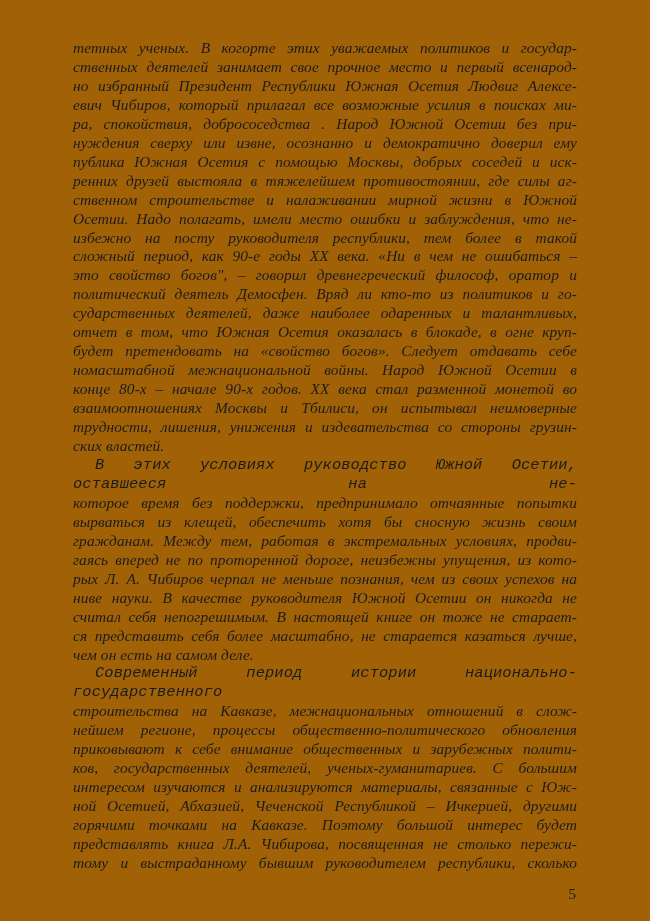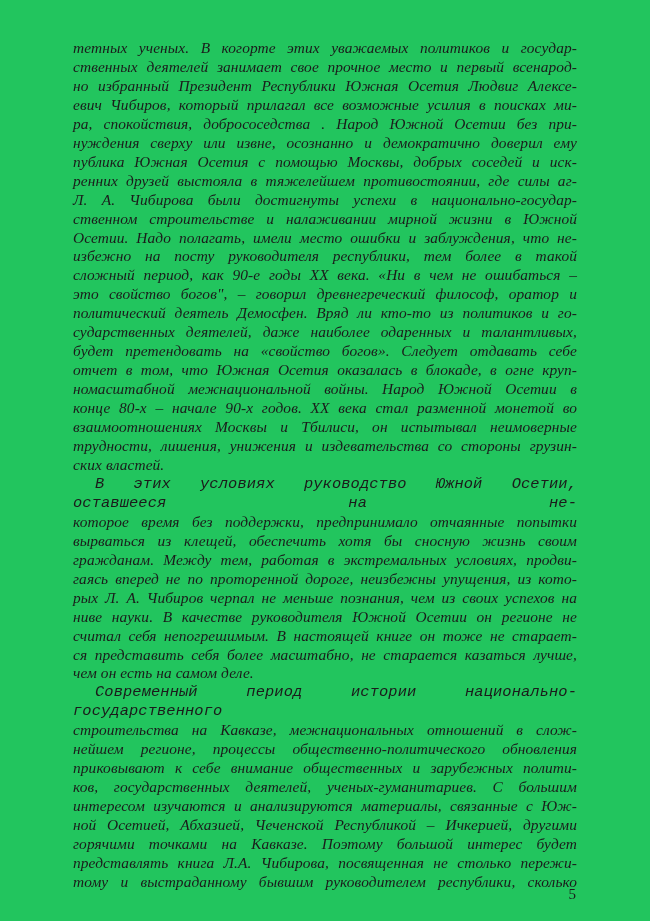--- a/index.html
+++ b/index.html
@@ -4,21 +4,21 @@
 <style>
   html, body {
     margin: 0;
     padding: 0;
     background: #ffffff;
   }
   .page {
     position: relative;
     width: 650px;
     height: 921px;
-    background: #22c55e;
+    background: #a16207;
     font-family: "Liberation Serif", serif;
     overflow: hidden;
   }
   .text-block {
     position: absolute;
     left: 73px;
     top: 39px;
     width: 504px;
     font-style: italic;
     font-size: 15.4px;
@@ -54,42 +54,41 @@
   <div class="text-block">
 
   <div class="line">тетных ученых. В когорте этих уважаемых политиков и государ-</div>
       <div class="line">ственных деятелей занимает свое прочное место и первый всенарод-</div>
       <div class="line">но избранный Президент Республики Южная Осетия Людвиг Алексе-</div>
       <div class="line">евич Чибиров, который прилагал все возможные усилия в поисках ми-</div>
       <div class="line">ра, спокойствия, добрососедства . Народ Южной Осетии без при-</div>
       <div class="line">нуждения сверху или извне, осознанно и демократично доверил ему</div>
       <div class="line">публика Южная Осетия с помощью Москвы, добрых соседей и иск-</div>
       <div class="line">ренних друзей выстояла в тяжелейшем противостоянии, где силы аг-</div>
-      <div class="line">Л. А. Чибирова были достигнуты успехи в национально-государ-</div>
       <div class="line">ственном строительстве и налаживании мирной жизни в Южной</div>
       <div class="line">Осетии. Надо полагать, имели место ошибки и заблуждения, что не-</div>
       <div class="line">избежно на посту руководителя республики, тем более в такой</div>
       <div class="line">сложный период, как 90-е годы XX века. «Ни в чем не ошибаться –</div>
       <div class="line">это свойство богов", – говорил древнегреческий философ, оратор и</div>
       <div class="line">политический деятель Демосфен. Вряд ли кто-то из политиков и го-</div>
       <div class="line">сударственных деятелей, даже наиболее одаренных и талантливых,</div>
+      <div class="line">отчет в том, что Южная Осетия оказалась в блокаде, в огне круп-</div>
       <div class="line">будет претендовать на «свойство богов». Следует отдавать себе</div>
-      <div class="line">отчет в том, что Южная Осетия оказалась в блокаде, в огне круп-</div>
       <div class="line">номасштабной межнациональной войны. Народ Южной Осетии в</div>
       <div class="line">конце 80-х – начале 90-х годов. XX века стал разменной монетой во</div>
       <div class="line">взаимоотношениях Москвы и Тбилиси, он испытывал неимоверные</div>
       <div class="line">трудности, лишения, унижения и издевательства со стороны грузин-</div>
       <div class="line endline">ских властей.</div>
       <div class="line indent">В этих условиях руководство Южной Осетии, оставшееся на не-</div>
       <div class="line">которое время без поддержки, предпринимало отчаянные попытки</div>
       <div class="line">вырваться из клещей, обеспечить хотя бы сносную жизнь своим</div>
       <div class="line">гражданам. Между тем, работая в экстремальных условиях, продви-</div>
       <div class="line">гаясь вперед не по проторенной дороге, неизбежны упущения, из кото-</div>
       <div class="line">рых Л. А. Чибиров черпал не меньше познания, чем из своих успехов на</div>
-      <div class="line">ниве науки. В качестве руководителя Южной Осетии он регионе не</div>
+      <div class="line">ниве науки. В качестве руководителя Южной Осетии он никогда не</div>
       <div class="line">считал себя непогрешимым. В настоящей книге он тоже не старает-</div>
       <div class="line">ся представить себя более масштабно, не старается казаться лучше,</div>
       <div class="line endline">чем он есть на самом деле.</div>
       <div class="line indent">Современный период истории национально-государственного</div>
       <div class="line">строительства на Кавказе, межнациональных отношений в слож-</div>
       <div class="line">нейшем регионе, процессы общественно-политического обновления</div>
       <div class="line">приковывают к себе внимание общественных и зарубежных полити-</div>
       <div class="line">ков, государственных деятелей, ученых-гуманитариев. С большим</div>
       <div class="line">интересом изучаются и анализируются материалы, связанные с Юж-</div>
       <div class="line">ной Осетией, Абхазией, Чеченской Республикой – Ичкерией, другими</div>

